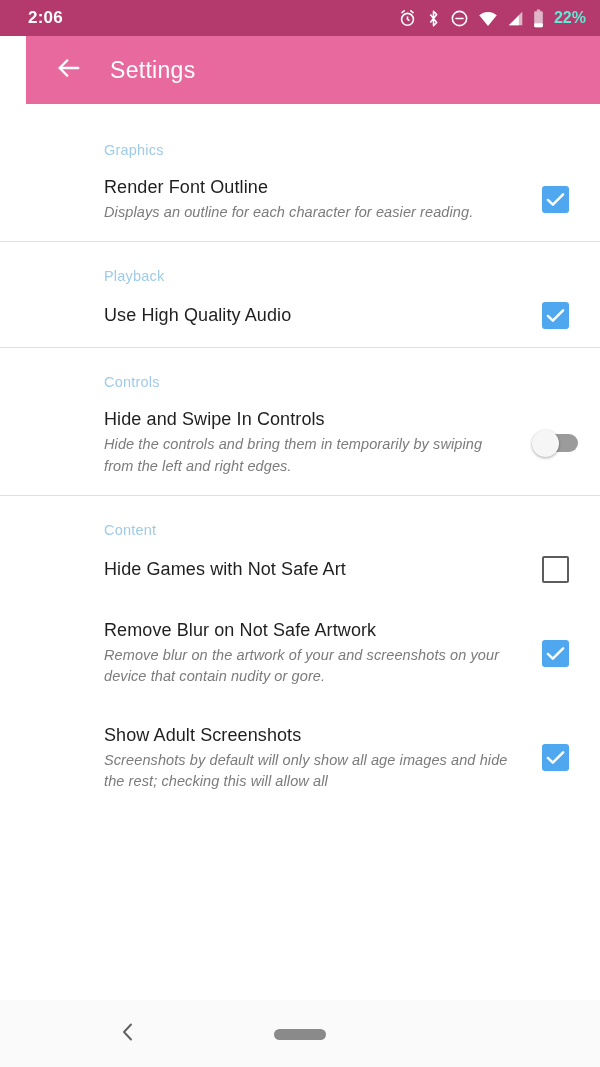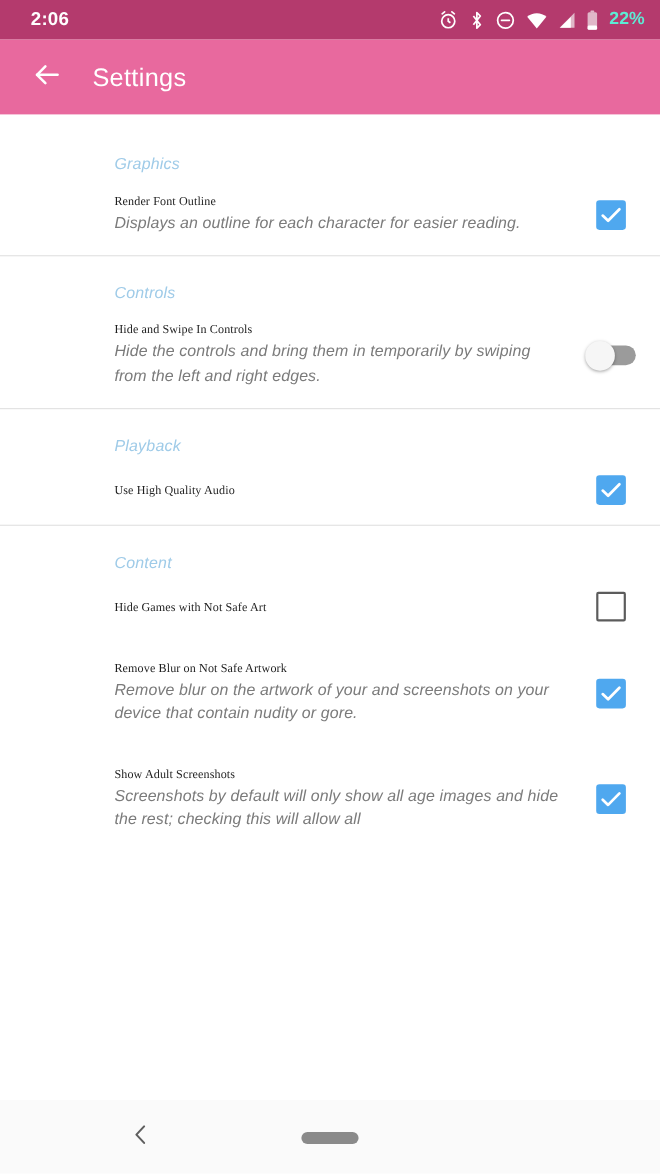--- a/index.html
+++ b/index.html
@@ -18,41 +18,41 @@
     padding:0 14px 0 28px;
   }
   .status-clock { color:#fff; font-size:17px; font-weight:bold; letter-spacing:.2px; }
   .status-icons { display:flex; align-items:center; gap:9px; }
   .status-icons svg { display:block; }
   .battery-pct { color:#5eead4; font-size:16px; font-weight:bold; margin-left:1px; }
 
   
   .app-bar {
     height:68px; background:#e8699e;
-    display:flex; align-items:center; padding:0 0 0 20px;
+    display:flex; align-items:center; padding:0 0 0 20px;margin-left:26px;
   }
   .back-arrow { width:46px; height:46px; display:flex; align-items:center; justify-content:center; }
   .app-title { color:#ffffff; font-size:23px; margin-left:18px; letter-spacing:.3px; }
 
   
   .content { position:absolute; top:116px; left:0; right:0; bottom:67px; background:#fff; overflow:hidden; }
   .section { position:relative; }
   .section-header {
     color:#9fcbe8; font-size:14.5px;
-    padding:26px 0 0 104px; letter-spacing:.2px;font-style:italic;
+    padding:26px 0 0 104px; letter-spacing:.2px;
   }
   .divider { height:1px; background:#e0e0e0; width:100%; }
 
   .pref-row {
     display:flex; align-items:center;
     padding:18px 22px 18px 104px;
     min-height:56px;
   }
   .pref-text { flex:1; padding-right:20px; }
-  .pref-title { color:#1f1f1f; font-size:11px; line-height:1.28; letter-spacing:.1px;font-family:Liberation Serif, serif; }
+  .pref-title { color:#1f1f1f; font-size:18px; line-height:1.28; letter-spacing:.1px; }
   .pref-summary { color:#7b7b7b; font-size:14.5px; line-height:1.47; margin-top:3px; letter-spacing:.1px;font-style:italic; }
   .pref-widget { width:46px; display:flex; align-items:center; justify-content:center; flex:0 0 46px; }
 
   
   .checkbox { width:27px; height:27px; border-radius:3px; position:relative; }
   .checkbox.checked { background:#4fa8ef; }
   .checkbox.unchecked { border:2.5px solid #5c5c5c; background:transparent; border-radius:2px; }
   .checkbox.checked svg { position:absolute; top:4px; left:3px; }
 
   
@@ -150,54 +150,54 @@
             <svg width="21" height="19" viewBox="0 0 22 20" fill="none" stroke="#fff" stroke-width="2.6" stroke-linecap="round" stroke-linejoin="round">
               <path d="M3 10.5 8.2 15.5 19 4.5"></path>
             </svg>
           </div>
         </div>
       </div>
       <div class="divider"></div>
     </div>
 
     <div class="section">
+      <div class="section-header">Playback</div>
+      <div class="pref-row">
+        <div class="pref-text">
+          <div class="pref-title">Use High Quality Audio</div>
+        </div>
+        <div class="pref-widget">
+          <div class="checkbox checked">
+            <svg width="21" height="19" viewBox="0 0 22 20" fill="none" stroke="#fff" stroke-width="2.6" stroke-linecap="round" stroke-linejoin="round">
+              <path d="M3 10.5 8.2 15.5 19 4.5"></path>
+            </svg>
+          </div>
+        </div>
+      </div>
+      <div class="divider"></div>
+    </div>
+
+    <div class="section">
       <div class="section-header">Controls</div>
       <div class="pref-row">
         <div class="pref-text">
           <div class="pref-title">Hide and Swipe In Controls</div>
           <div class="pref-summary">Hide the controls and bring them in temporarily by swiping from the left and right edges.</div>
         </div>
         <div class="pref-widget">
           <div class="switch">
             <div class="track"></div>
             <div class="thumb"></div>
           </div>
         </div>
       </div>
       <div class="divider"></div>
     </div>
 
     <div class="section">
-      <div class="section-header">Playback</div>
-      <div class="pref-row">
-        <div class="pref-text">
-          <div class="pref-title">Use High Quality Audio</div>
-        </div>
-        <div class="pref-widget">
-          <div class="checkbox checked">
-            <svg width="21" height="19" viewBox="0 0 22 20" fill="none" stroke="#fff" stroke-width="2.6" stroke-linecap="round" stroke-linejoin="round">
-              <path d="M3 10.5 8.2 15.5 19 4.5"></path>
-            </svg>
-          </div>
-        </div>
-      </div>
-      <div class="divider"></div>
-    </div>
-
-    <div class="section">
       <div class="section-header">Content</div>
 
       <div class="pref-row">
         <div class="pref-text">
           <div class="pref-title">Hide Games with Not Safe Art</div>
         </div>
         <div class="pref-widget">
           <div class="checkbox unchecked"></div>
         </div>
       </div>

